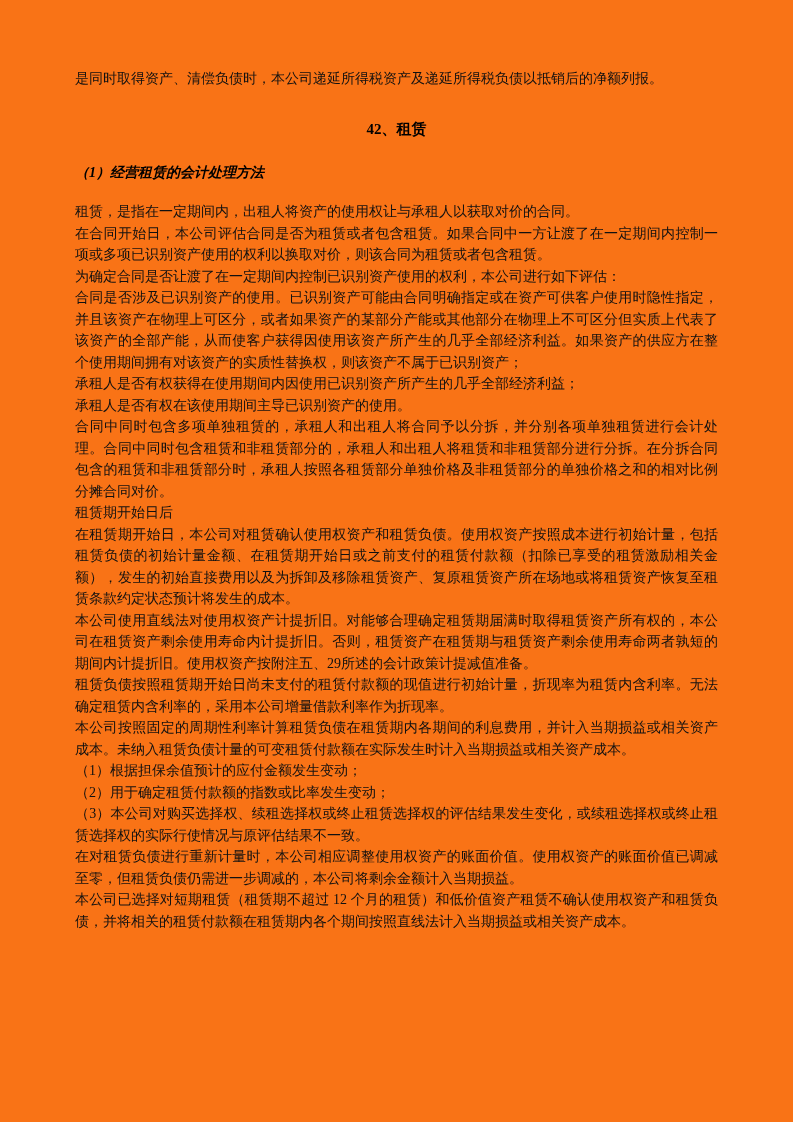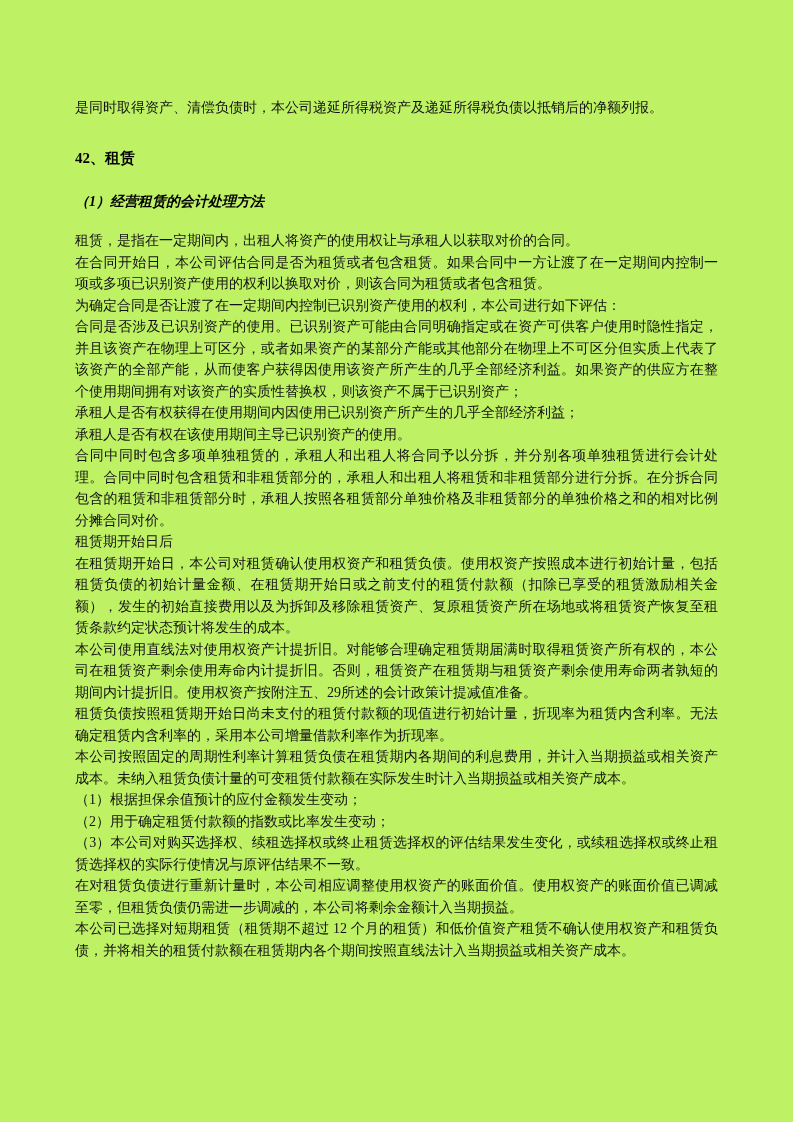--- a/index.html
+++ b/index.html
@@ -5,39 +5,40 @@
   html, body {
     margin: 0;
     padding: 0;
     background: #ffffff;
   }
   .page {
     position: relative;
     width: 793px;
     height: 1122px;
     margin: 0 auto;
-    background: #bef264;
+    background: #f97316;
     box-sizing: border-box;
-    padding: 97px 75px 0 75px;
+    padding: 68px 75px 0 75px;
     overflow: hidden;
     font-family: "Liberation Serif", "DejaVu Serif", serif;
     color: #111111;
   }
   .lead-paragraph {
     margin: 0;
     font-size: 14px;
     line-height: 21px;
     text-align: justify;
   }
   .section-heading {
     margin: 30px 0 0 0;
     font-size: 15px;
     line-height: 21px;
     font-weight: bold;
     color: #000000;
+    text-align: center;
   }
   .subsection-heading {
     margin: 22px 0 0 0;
     font-size: 14px;
     line-height: 21px;
     font-weight: bold;
     color: #000000;
     font-style: italic;
   }
   .body-block {

